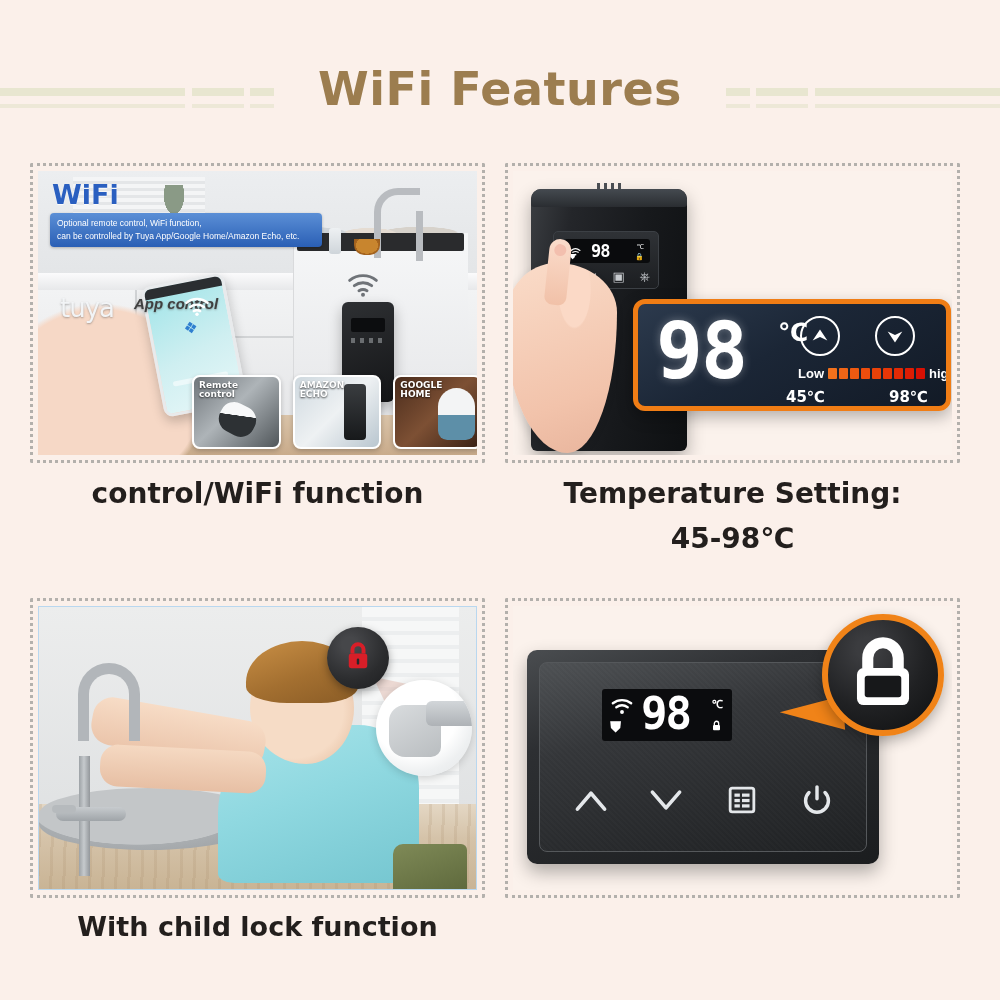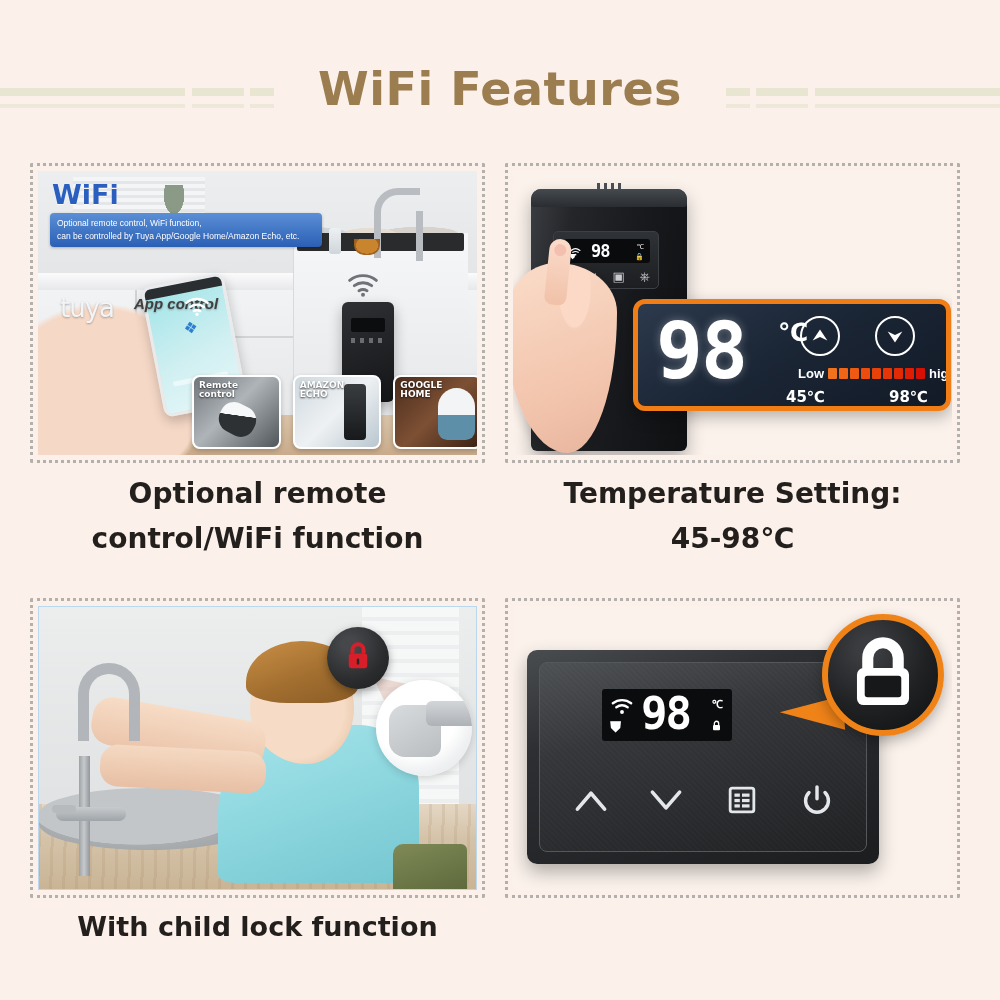--- a/index.html
+++ b/index.html
@@ -590,21 +590,20 @@
         <div class="thumb t2">
           <div class="thumb-label">
             <div>GOOGLE</div>
             <div>HOME</div>
           </div>
         </div>
       </div>
     </div>
   </div>
   <div class="caption cap-tl">
-    <div>Optional remote</div>
     <div>control/WiFi function</div>
   </div>
 
   <div class="cell cell-tr">
     <div class="frame"></div>
     <div class="inner">
       <div class="p2">
         <div class="heater-body">
           <div class="heater-pins"></div>
           <div class="heater-cap"></div>

